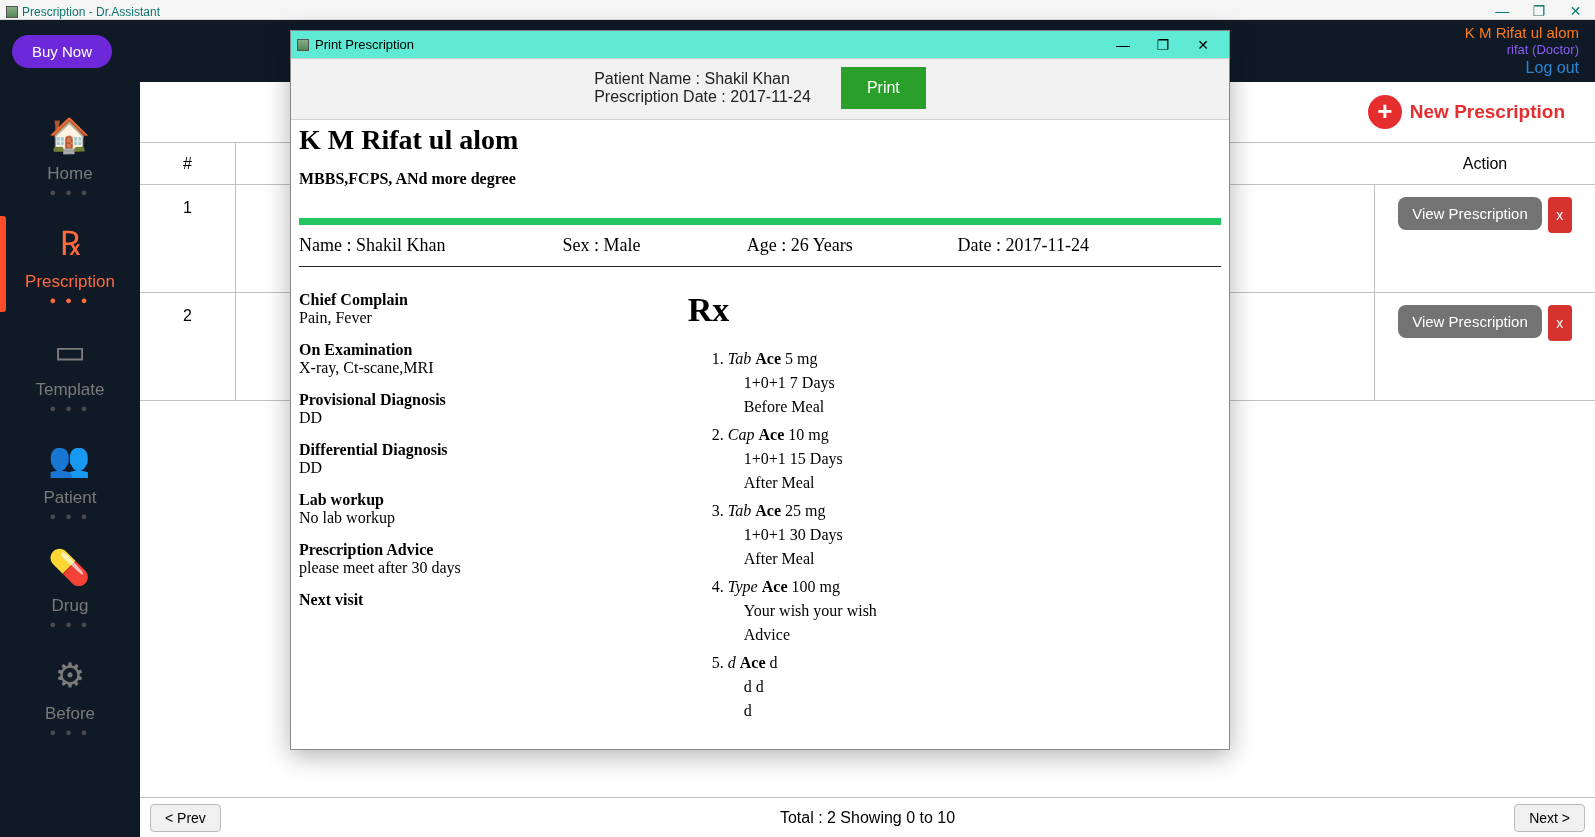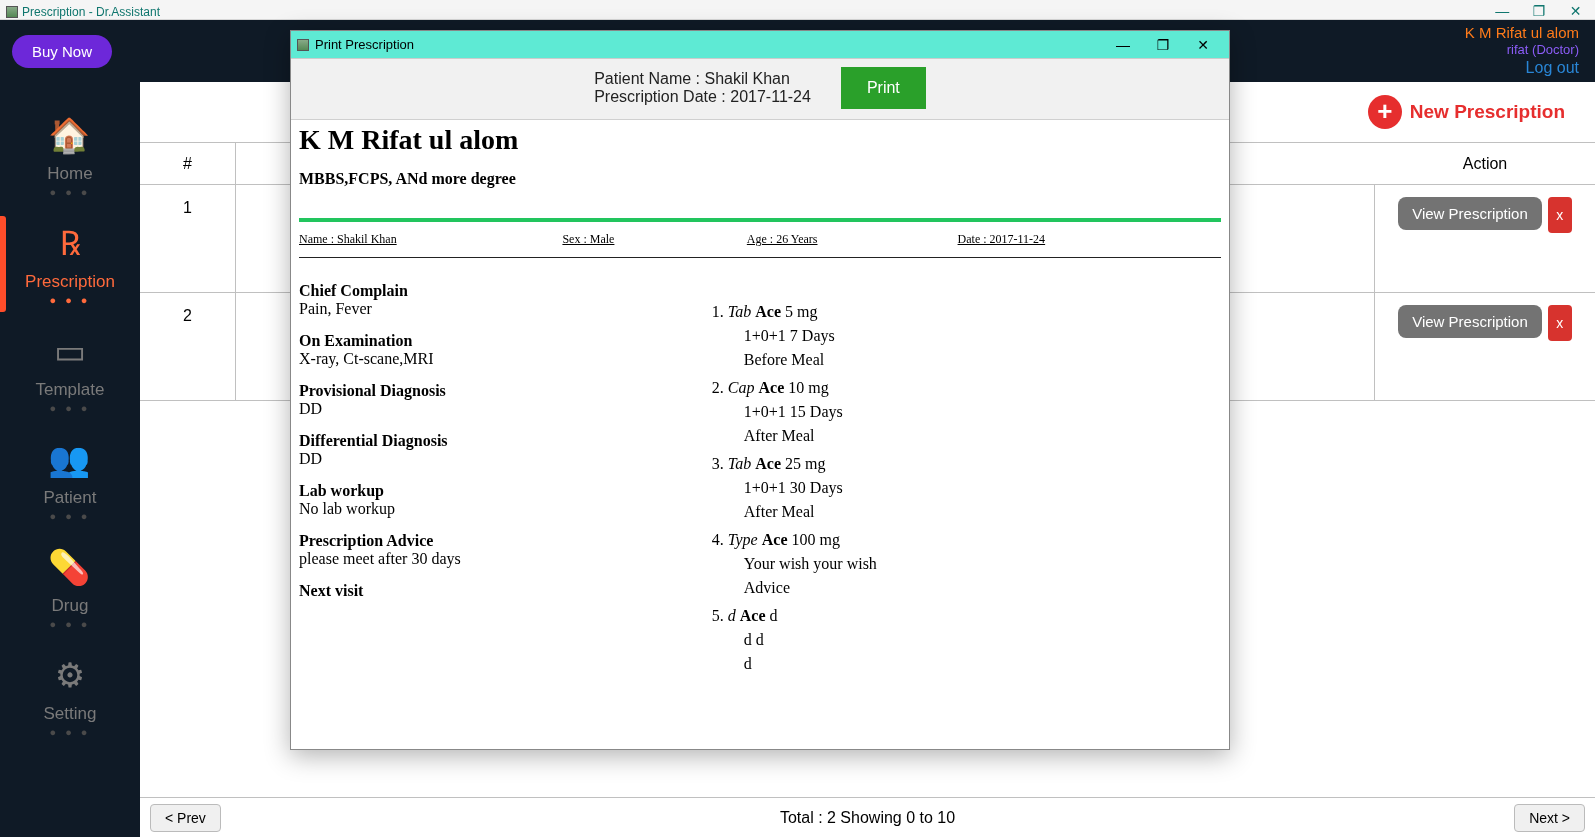--- a/index.html
+++ b/index.html
@@ -252,25 +252,24 @@
     flex: 1;
     padding: 2px 8px 8px 8px;
     overflow: auto;
     font-family: Georgia, "Times New Roman", serif;
     color: #000;
   }
   .dr-name { font-size: 28px; font-weight: bold; margin-top: 2px; }
   .dr-degree { font-size: 16px; font-weight: bold; margin-top: 14px; margin-bottom: 30px;}
   .info-row {
     display: flex;
-    border-top: 4px solid #22c55e;
+    border-top: 7px solid #22c55e;
     border-bottom: 1px solid #222;
     padding: 10px 0;
-    font-size: 12px;
-    text-decoration: underline;
+    font-size: 18px;
   }
   .info-row > div { flex: 1; }
   .two-col {
     display: flex;
     gap: 20px;
     margin-top: 24px;
   }
   .two-col .left { width: 40%; font-size: 16px; }
   .two-col .right { flex: 1; }
   .block-title { font-weight: bold; margin-top: 14px;}
@@ -328,21 +327,21 @@
       <div class="nav-label">Patient</div>
       <div class="nav-dots">● ● ●</div>
     </div>
     <div class="nav-item">
       <div class="nav-icon">💊</div>
       <div class="nav-label">Drug</div>
       <div class="nav-dots">● ● ●</div>
     </div>
     <div class="nav-item">
       <div class="nav-icon">⚙</div>
-      <div class="nav-label">Setting</div>
+      <div class="nav-label">Before</div>
       <div class="nav-dots">● ● ●</div>
     </div>
   </div>
 
   <div class="content">
     <div class="content-top">
       <div class="new-presc">
         <div class="plus-circle">+</div>
         <div class="new-presc-text">New Prescription</div>
       </div>
@@ -430,20 +429,21 @@
         <div>No lab workup</div>
 
         <div class="block-title">Prescription Advice</div>
         <div>please meet after 30 days</div>
 
         <div class="block-title">Next visit</div>
         <div></div>
       </div>
 
       <div class="right">
+        <div class="rx-symbol">Rx</div>
         <ol class="med-list">
           <li>
             <span class="med-type">Tab</span>
             <span class="med-name">Ace</span>
             <span>5 mg</span>
             <div class="l2">1+0+1 7 Days</div>
             <div class="l2">Before Meal</div>
           </li>
           <li>
             <span class="med-type">Cap</span>

